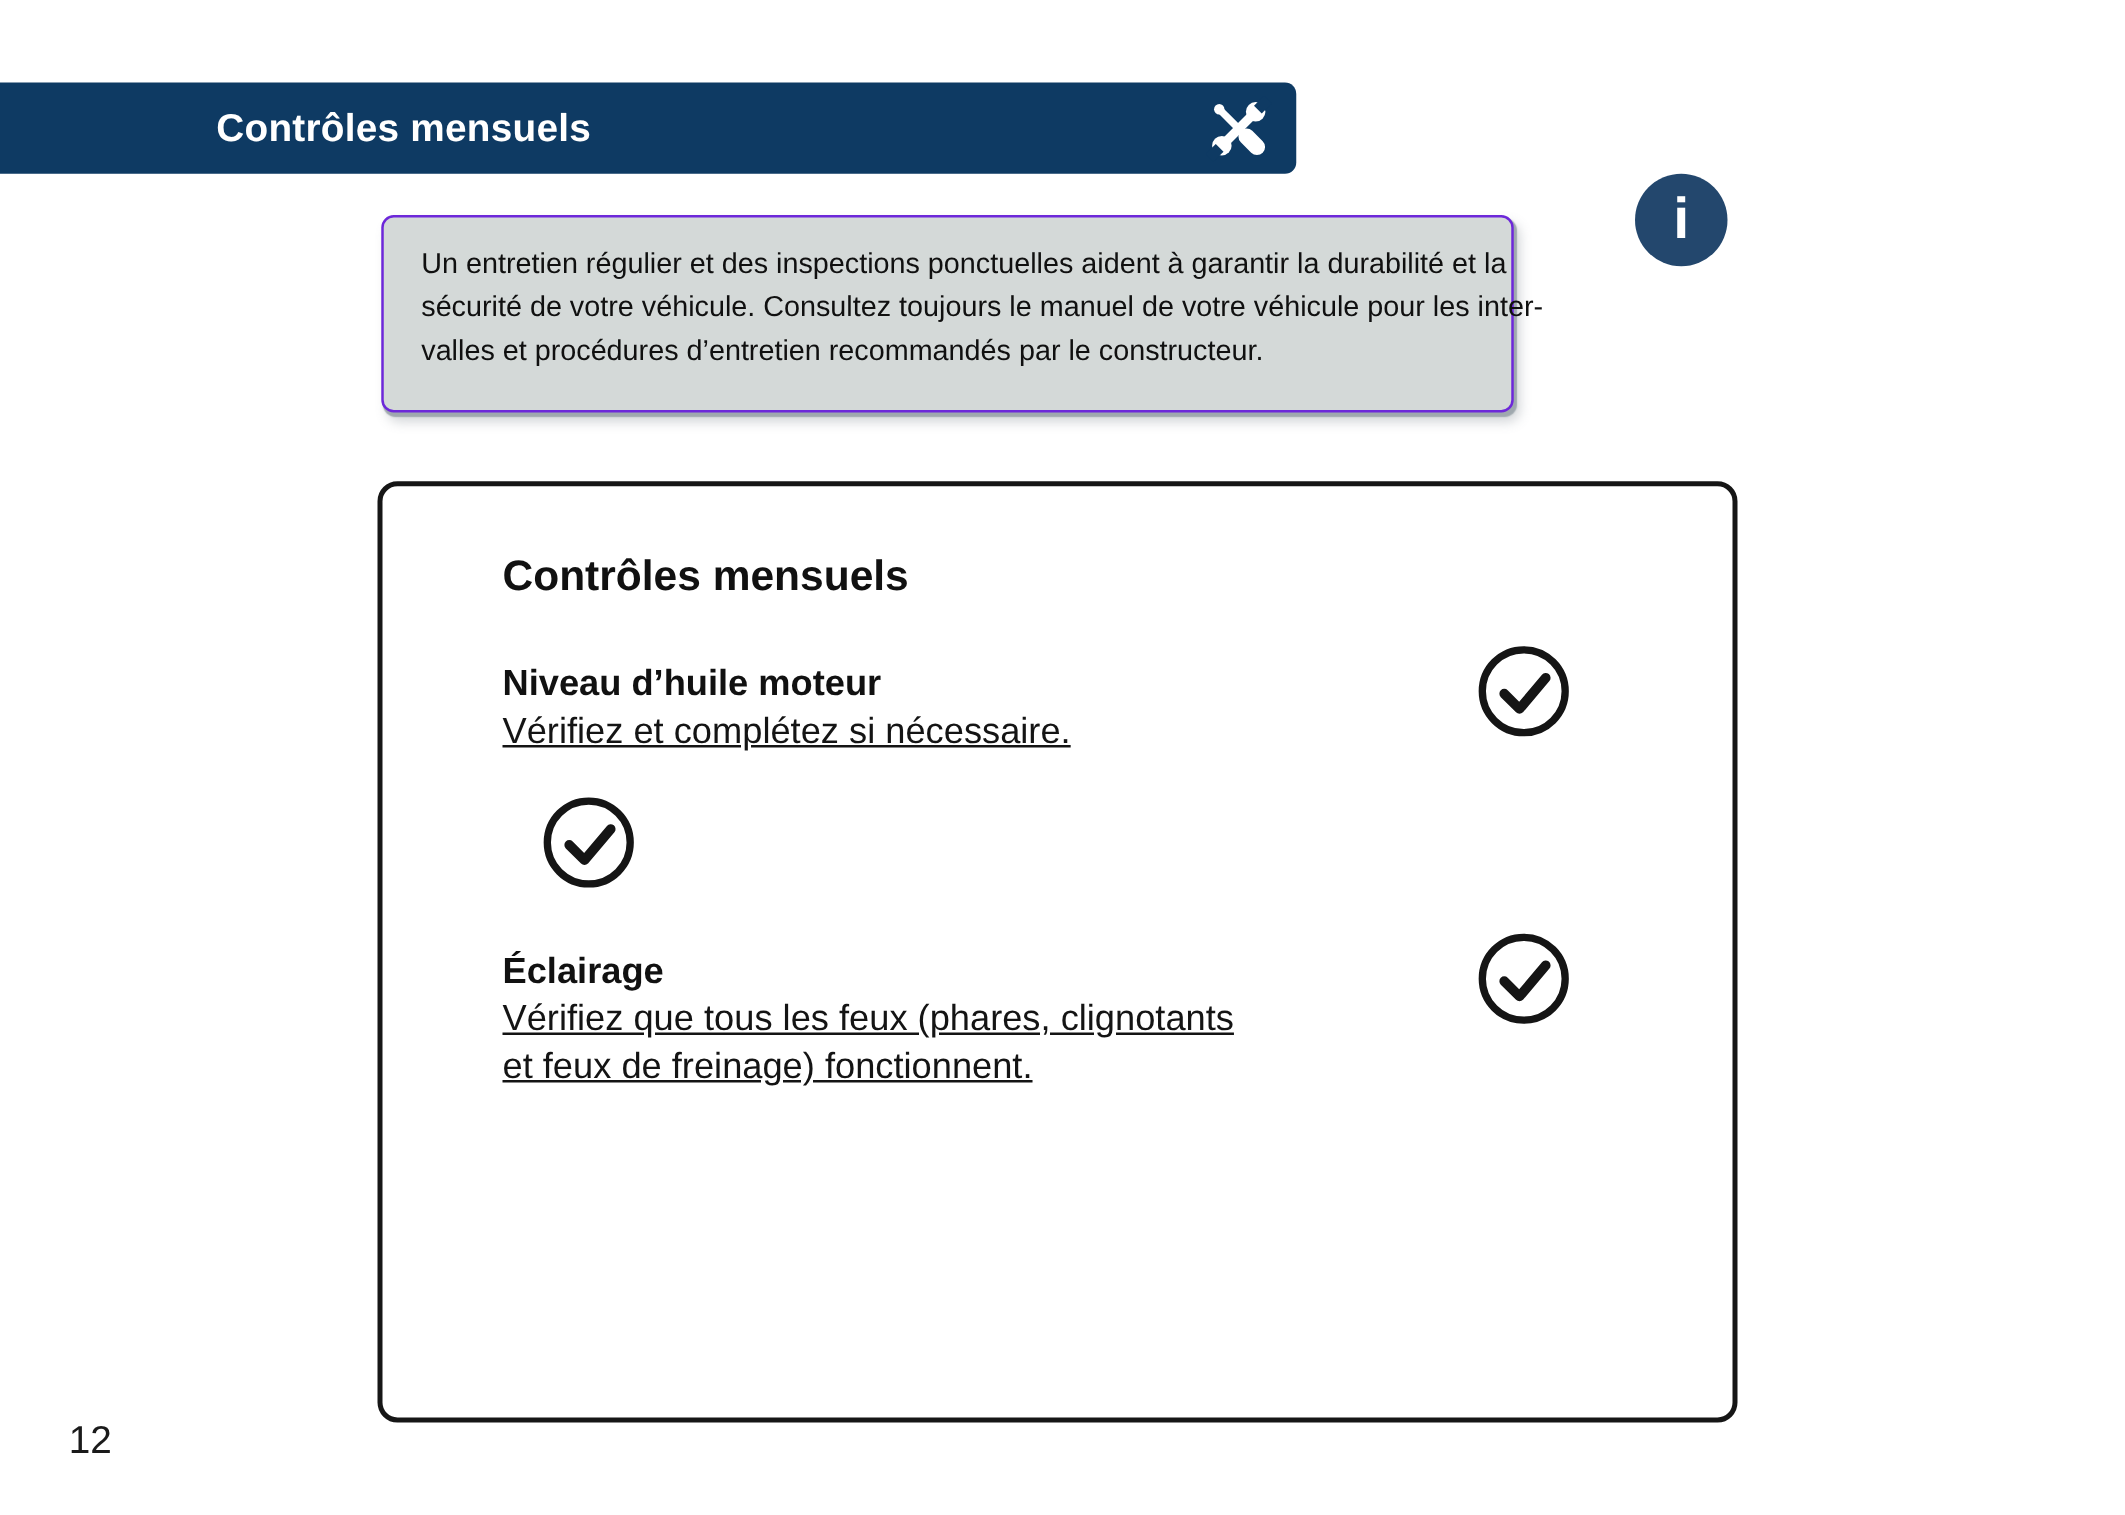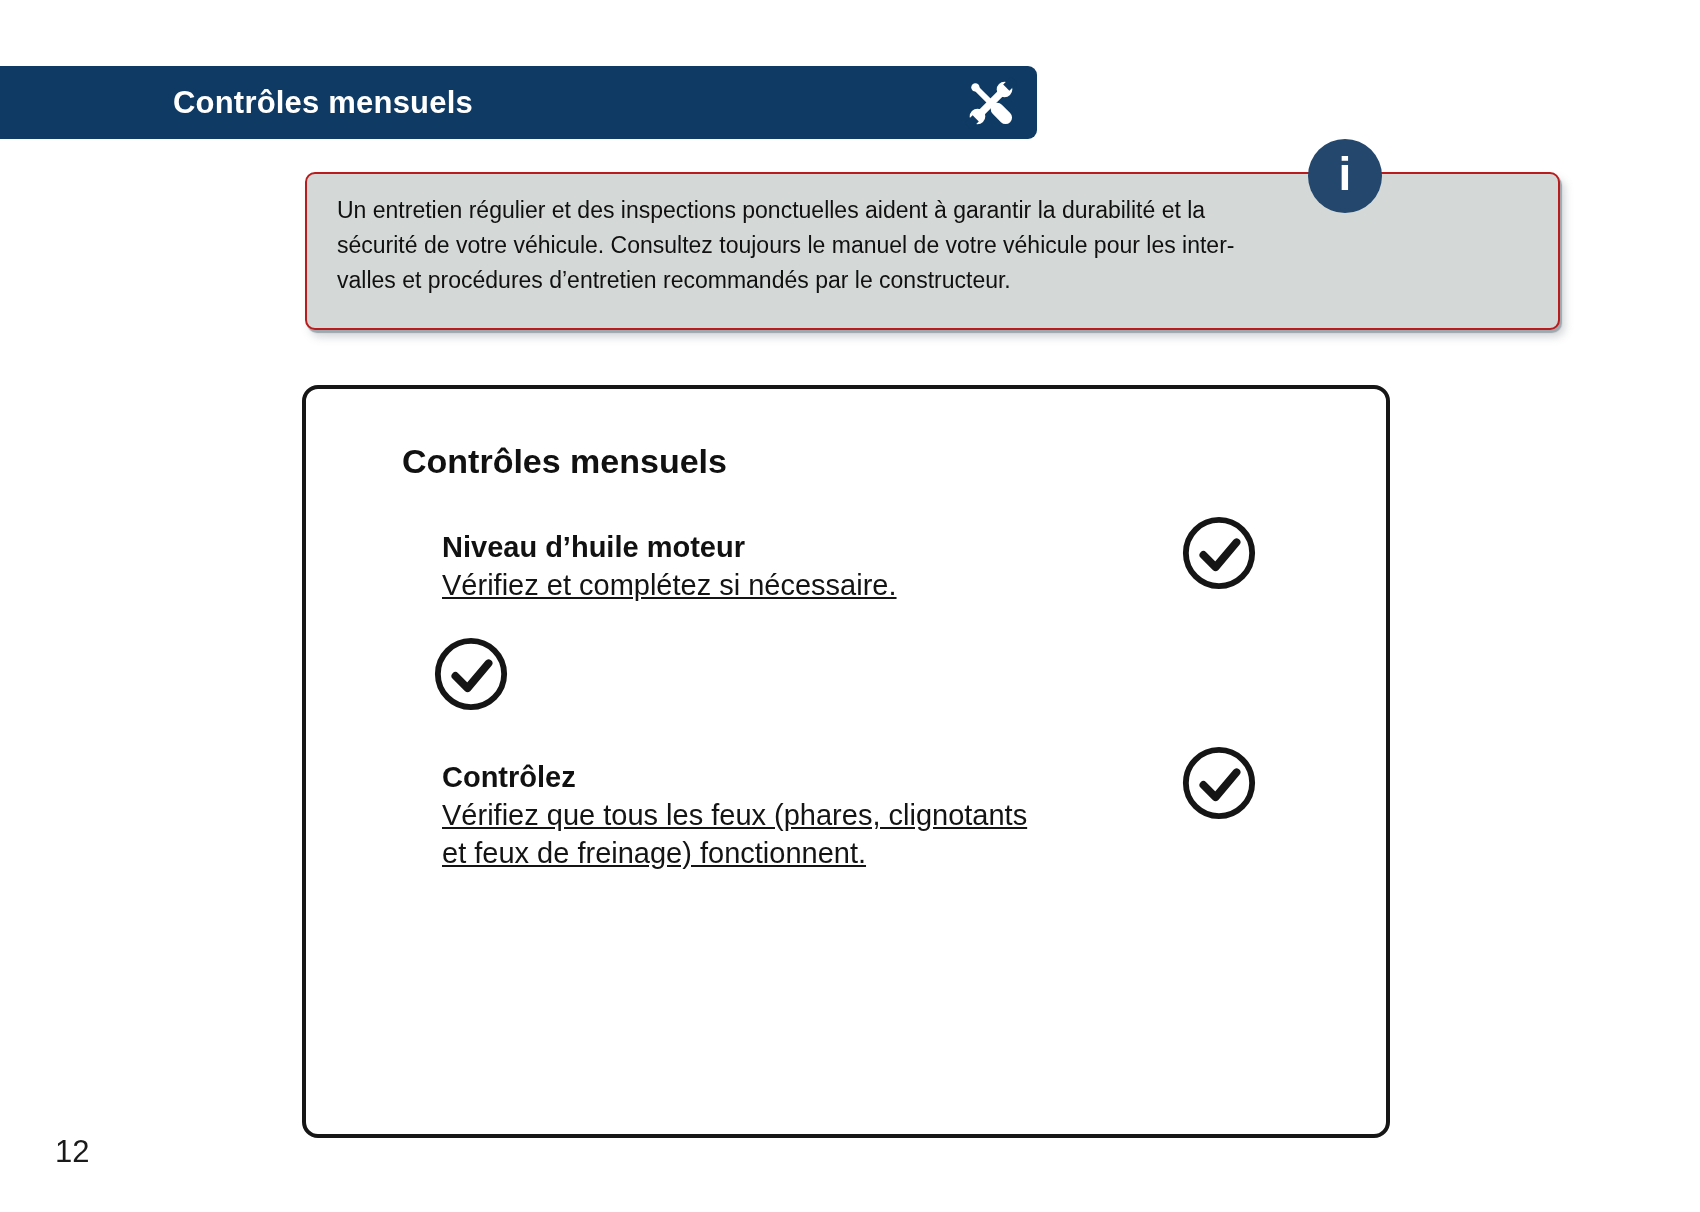--- a/index.html
+++ b/index.html
@@ -34,24 +34,24 @@
     display:flex;align-items:center;justify-content:center;
     z-index:3;
   }
   .info-badge span{
     color:#ffffff;font-size:46px;font-weight:bold;line-height:1;
     transform:translateY(-2px);
   }
 
   
   .info-box{
-    position:absolute;left:305px;top:172px;width:1255px;height:158px;
+    position:absolute;left:305px;top:172px;width:906px;height:158px;
     box-sizing:border-box;
     background:#d4d9d8;
-    border:2px solid #b91c1c;
+    border:2px solid #6d28d9;
     border-radius:10px;
     box-shadow:2px 3px 1px #9fa8ae, 5px 7px 9px rgba(110,120,130,0.30);
     padding:19px 30px 0 30px;
     z-index:2;
   }
   .info-line{
     font-size:23px;line-height:35px;color:#101010;white-space:nowrap;
   }
 
   
@@ -64,21 +64,21 @@
     padding:52px 128px 0 96px;
   }
   .card-title{
     font-size:34px;font-weight:bold;color:#111;
     margin:0 0 46px 0;line-height:1.2;
   }
   .item{
     display:flex;justify-content:space-between;align-items:flex-start;
     margin-bottom:45px;
   }
-  .item-text{flex:1 1 auto;min-width:0;margin-left:40px;}
+  .item-text{flex:1 1 auto;min-width:0;}
   .item-title{
     font-size:29px;font-weight:bold;line-height:38px;color:#111;white-space:nowrap;
   }
   .item-desc-line{
     font-size:29px;line-height:38px;color:#141414;white-space:nowrap;text-decoration:underline;
   }
   .check-circle{
     flex:0 0 auto;width:78px;height:78px;margin-top:-14px;margin-left:30px;
   }
 
@@ -144,21 +144,21 @@
   <div class="item">
     <svg class="check-circle" viewBox="0 0 80 80" aria-hidden="true">
       <circle cx="40" cy="40" r="34" fill="none" stroke="#151515" stroke-width="6"></circle>
       <path d="M24 42 L36.5 54.5 L58 29" fill="none" stroke="#151515" stroke-width="8" stroke-linecap="round" stroke-linejoin="round"></path>
     </svg>
   </div>
 
 
   <div class="item">
     <div class="item-text">
-      <div class="item-title">Contrôlez</div>
+      <div class="item-title">Éclairage</div>
       <div class="item-desc">
               <div class="item-desc-line">Vérifiez que tous les feux (phares, clignotants</div>
               <div class="item-desc-line">et feux de freinage) fonctionnent.</div>
             </div>
     </div>
     <svg class="check-circle" viewBox="0 0 80 80" aria-hidden="true">
       <circle cx="40" cy="40" r="34" fill="none" stroke="#151515" stroke-width="6"></circle>
       <path d="M24 42 L36.5 54.5 L58 29" fill="none" stroke="#151515" stroke-width="8" stroke-linecap="round" stroke-linejoin="round"></path>
     </svg>
   </div>

